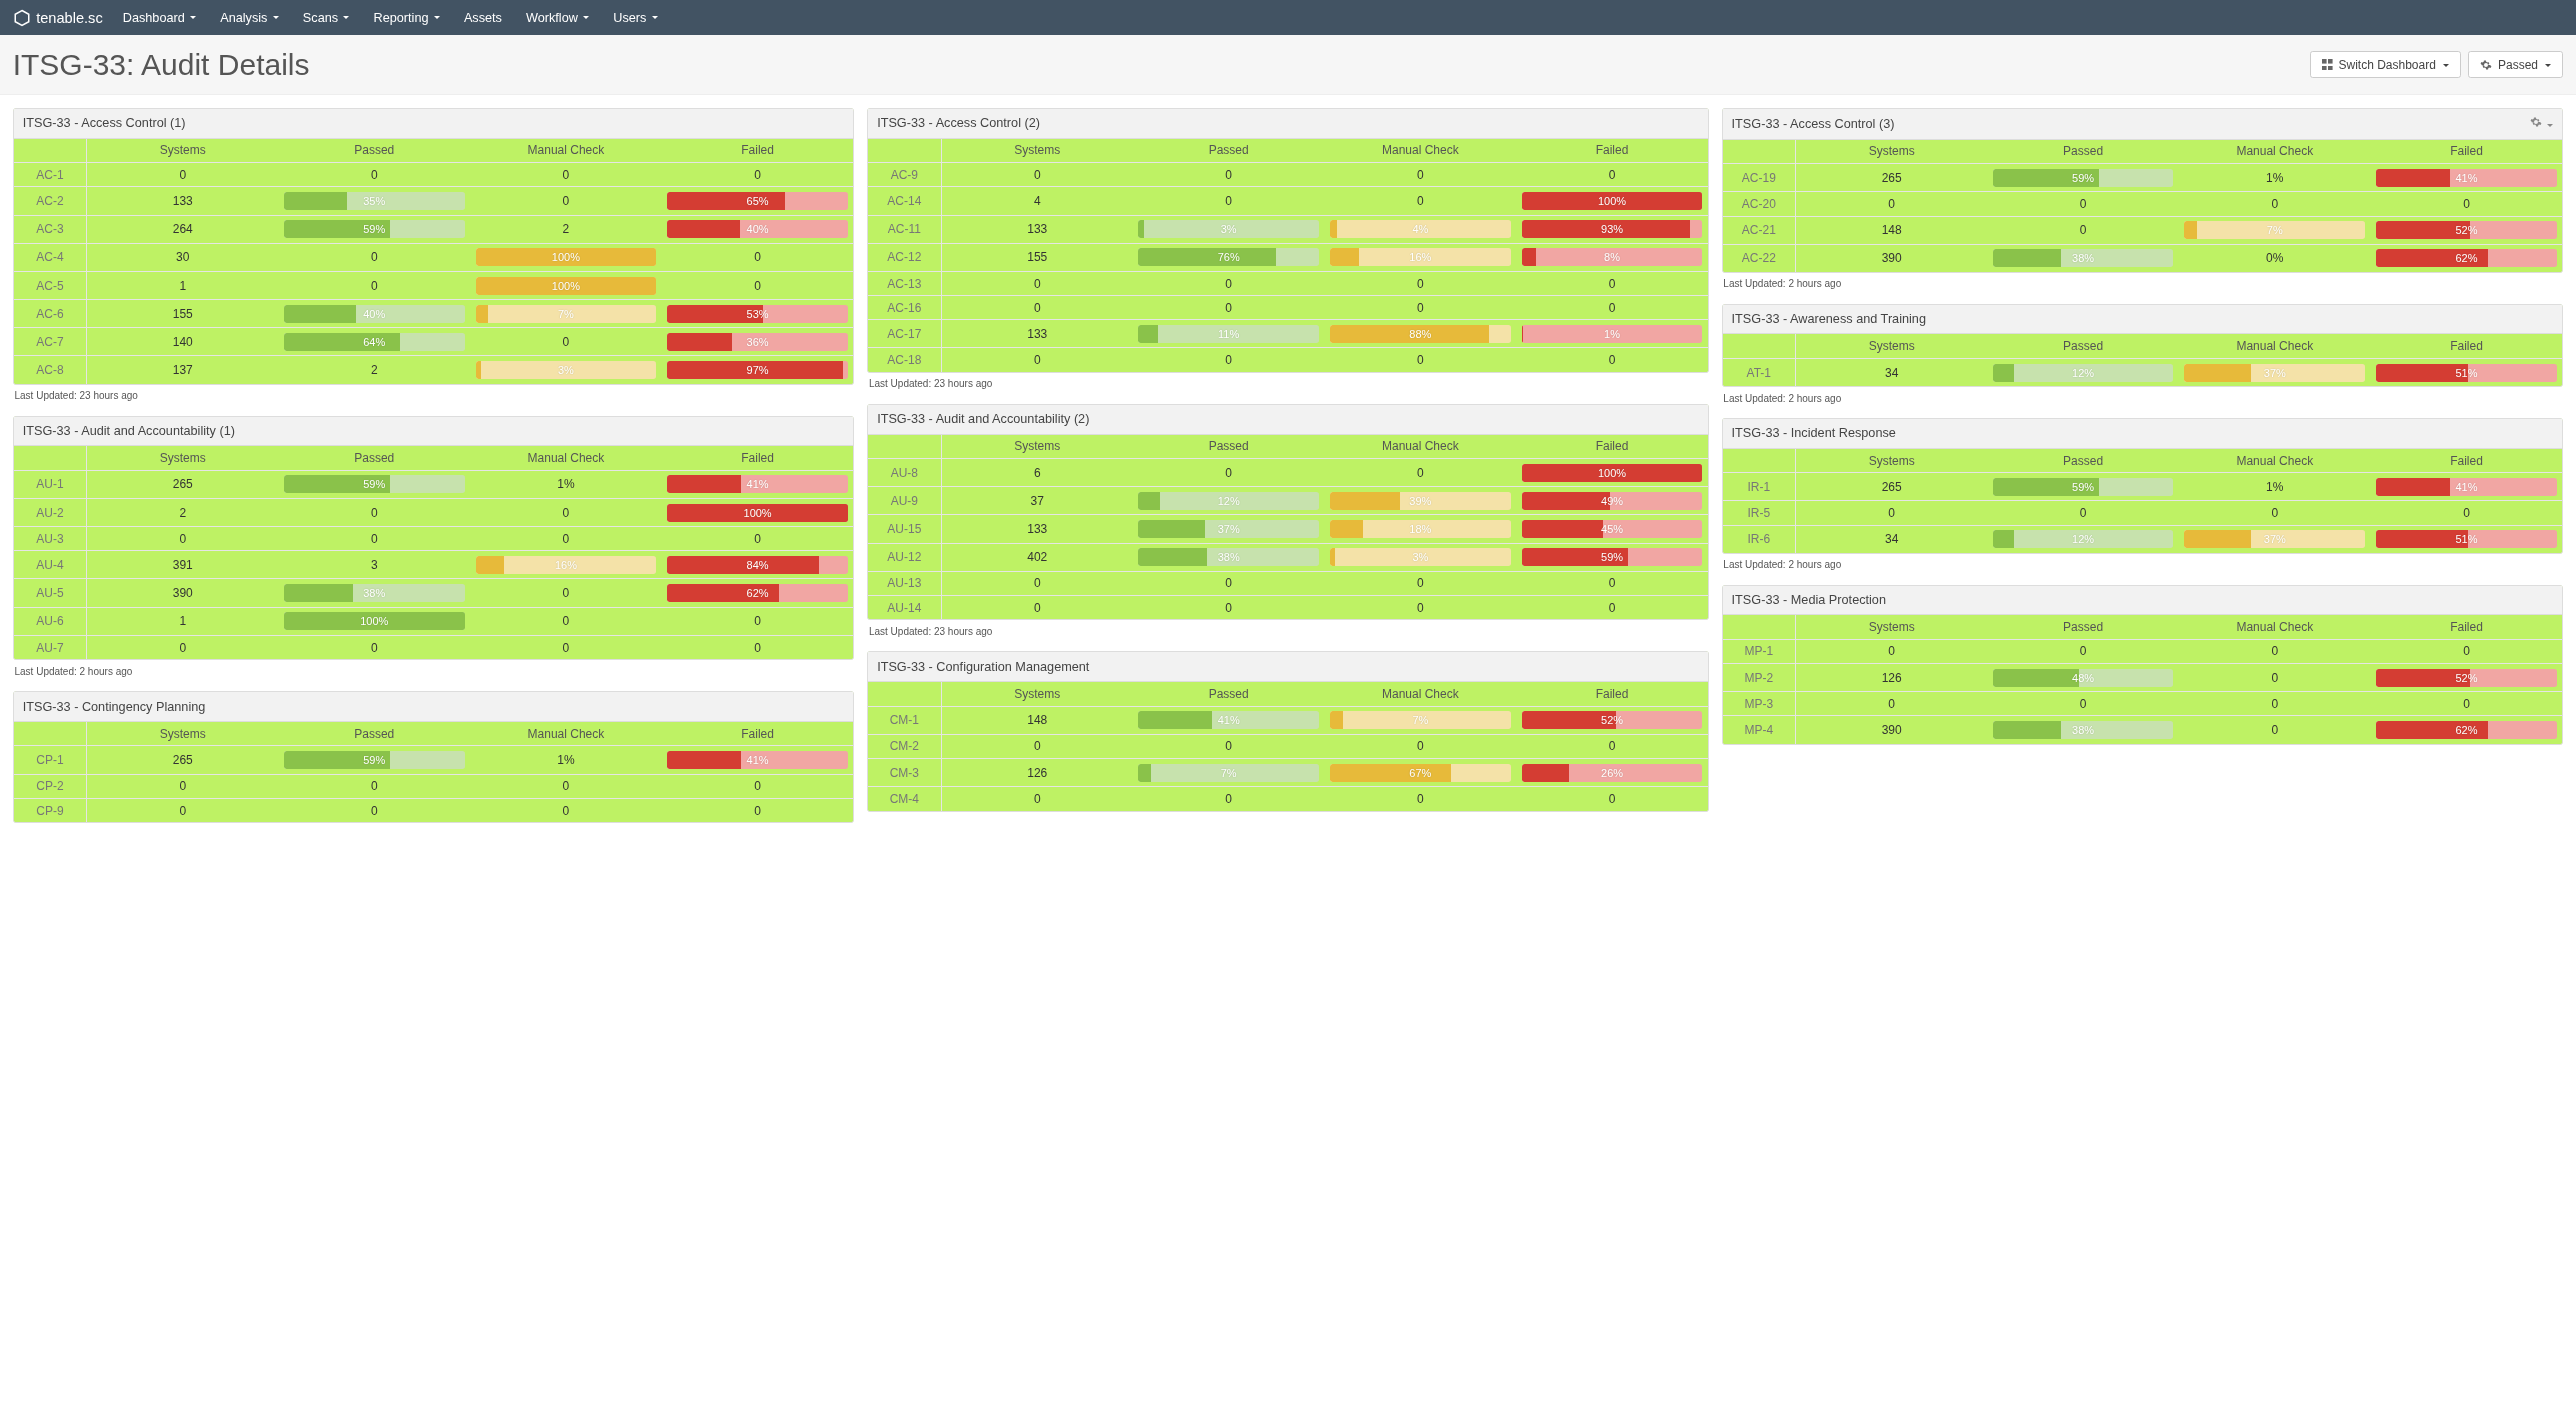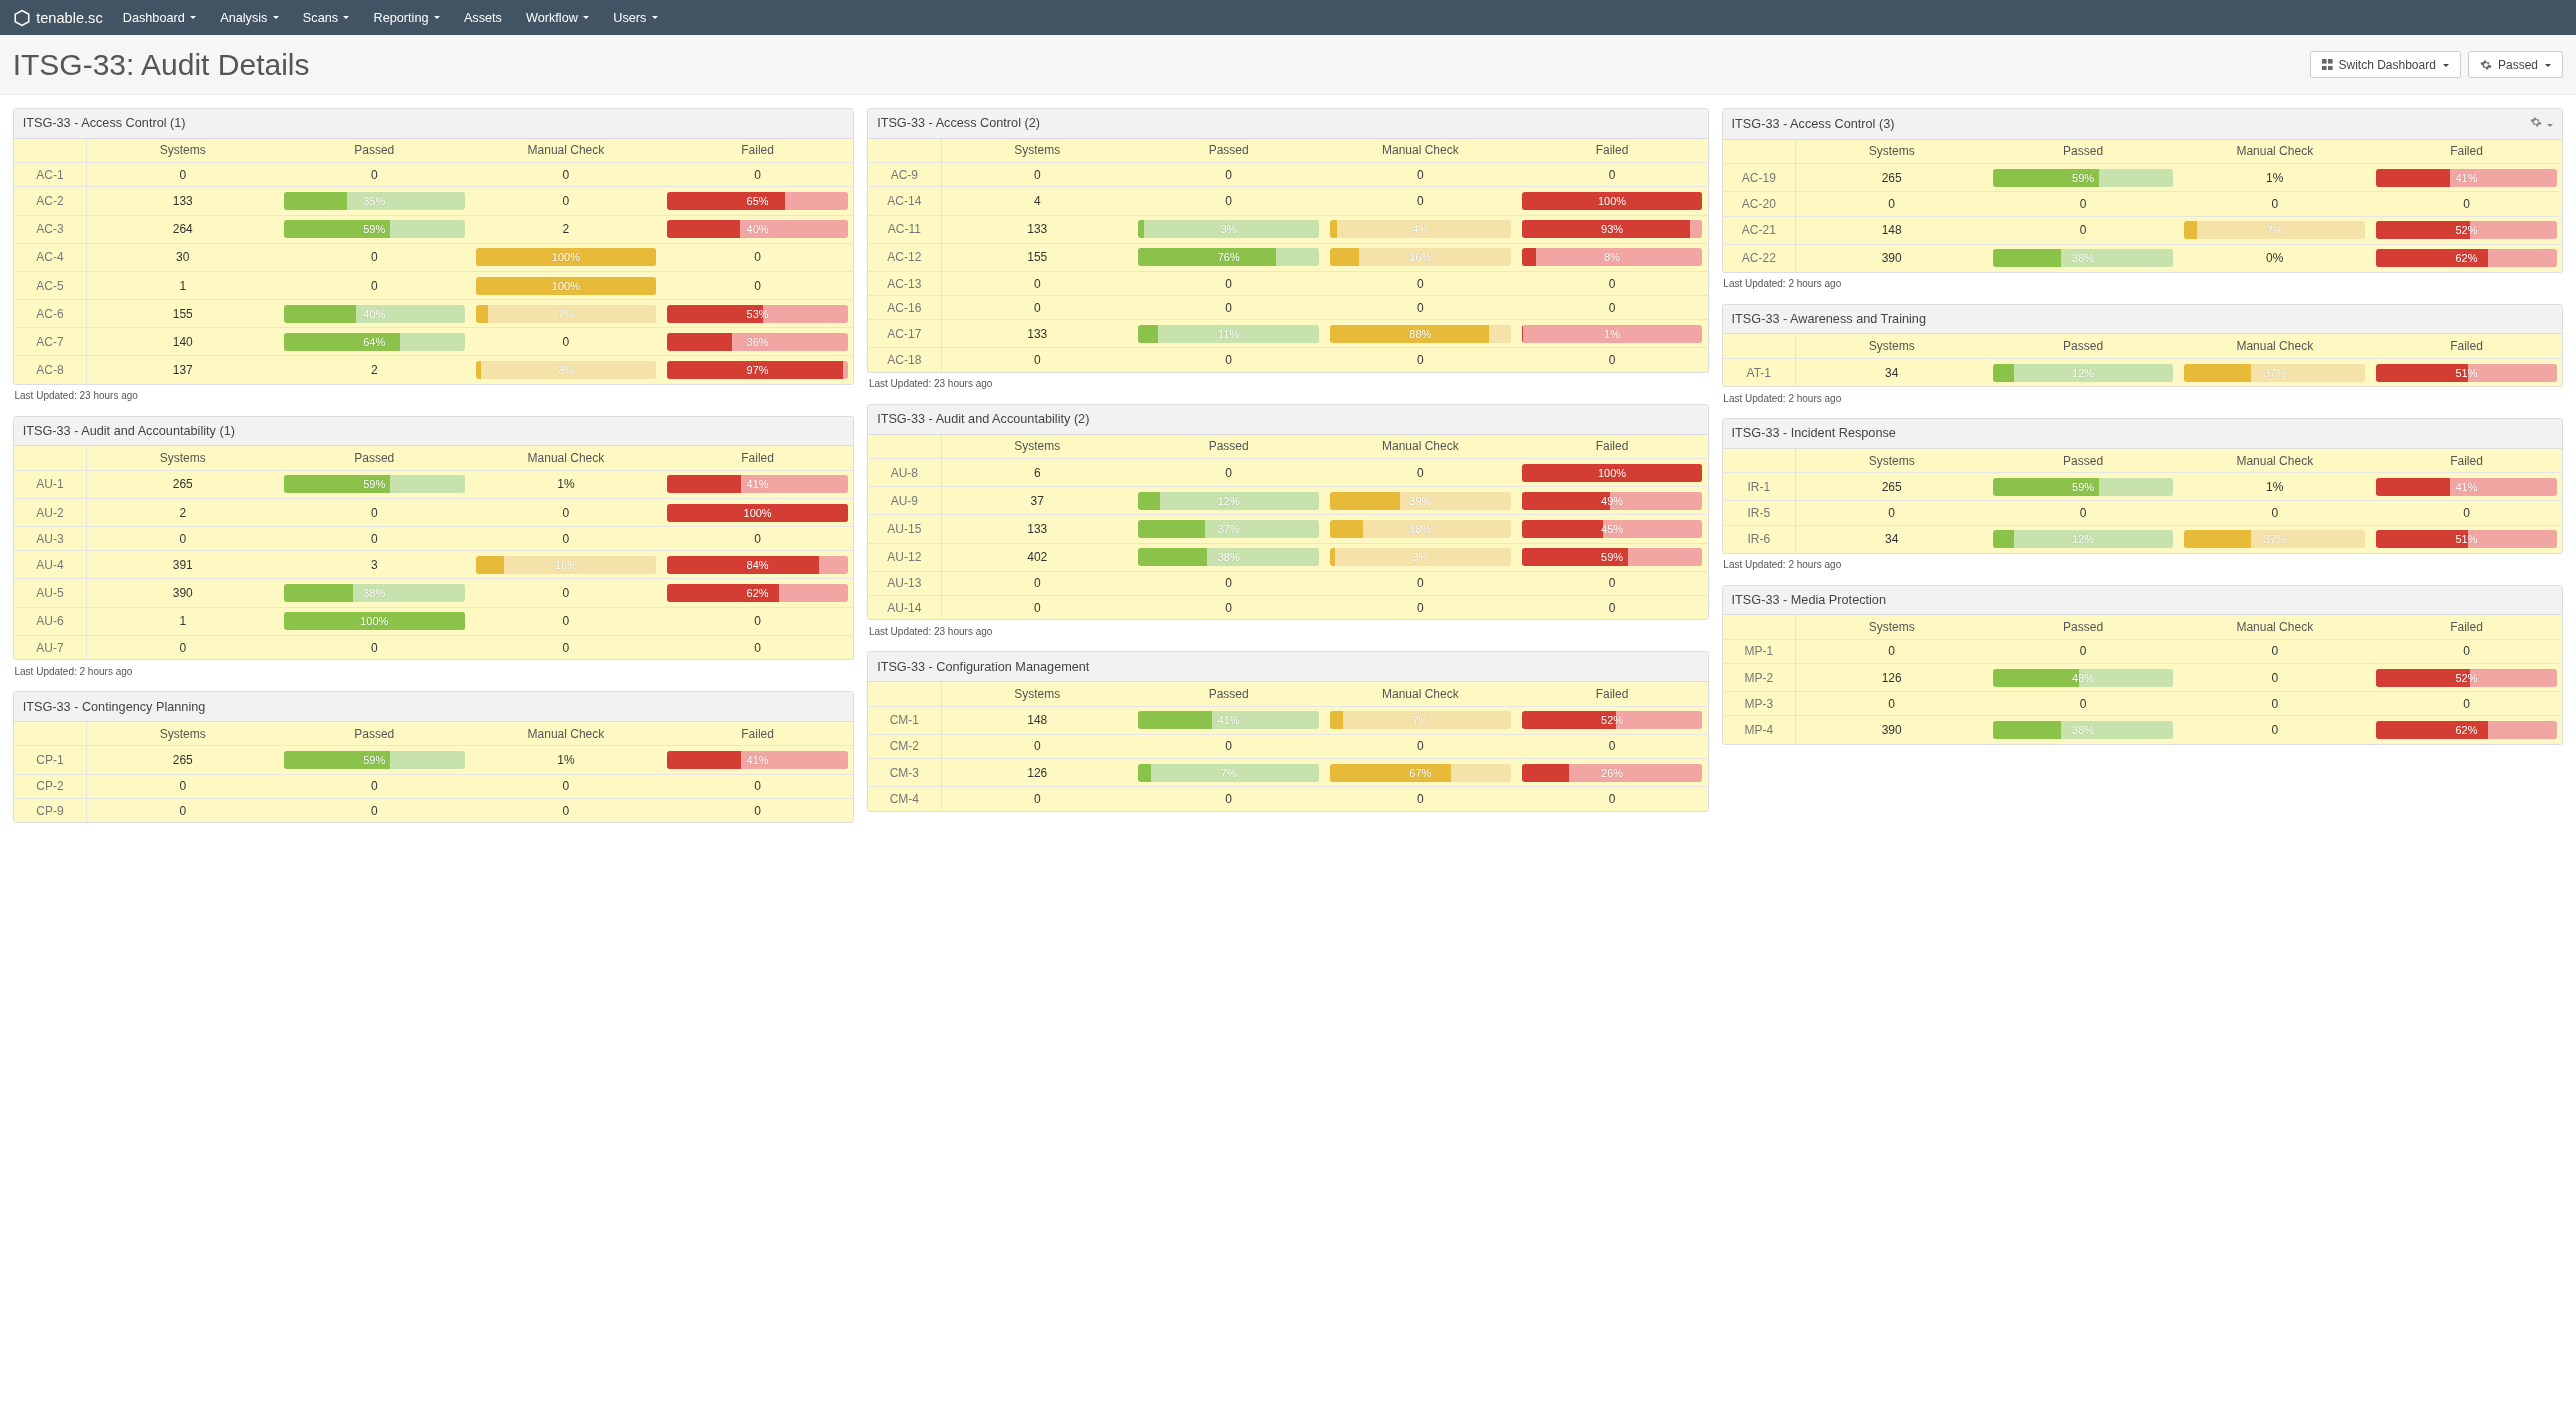--- a/index.html
+++ b/index.html
@@ -13,21 +13,21 @@
 .caret-down::after { content: ""; display: inline-block; border-top: 3.6px solid currentColor; border-left: 3.6px solid transparent; border-right: 3.6px solid transparent; margin-left: 1.8px; vertical-align: middle; }
 
 .page-head { background: #f6f6f6; padding: 12.7px 12.7px; display: flex; align-items: center; justify-content: space-between; border-bottom: 0.9px solid #eee; }
 .page-head h1 { font-weight: 300; font-size: 30px; color: #555; }
 .page-head .actions { display: flex; gap: 7.3px; }
 .btn { background: #fff; border: 0.9px solid #ccc; border-radius: 2.7px; padding: 5.5px 11px; font-size: 12px; color: #444; cursor: pointer; display: inline-flex; align-items: center; gap: 5.5px; }
 
 .board { display: grid; grid-template-columns: repeat(3, 1fr); gap: 12.7px; padding: 12.7px; }
 .col { display: flex; flex-direction: column; gap: 12.7px; }
 
-.panel { border: 0.9px solid #ddd; border-radius: 2.7px; background: #fef9c3; }
+.panel { border: 0.9px solid #ddd; border-radius: 2.7px; background: #bef264; }
 .panel-header { background: #f2f2f2; border-bottom: 0.9px solid #ddd; padding: 7.3px 9px; display: flex; align-items: center; justify-content: space-between; }
 .panel-title { font-size: 12.7px; color: #444; font-weight: 500; }
 .panel-cog { color: #888; cursor: pointer; }
 
 .tbl { width: 100%; border-collapse: collapse; table-layout: fixed; }
 .tbl th, .tbl td { border-bottom: 0.9px solid #e5e5e5; padding: 4.6px 5.5px; text-align: center; font-size: 12px; height: 24px; }
 .tbl th { color: #555; font-weight: 400; }
 .tbl th:first-child, .tbl td:first-child { text-align: center; color: #777; border-right: 0.9px solid #e5e5e5; width: 73px; }
 .tbl tr:last-child td { border-bottom: none; }
 

